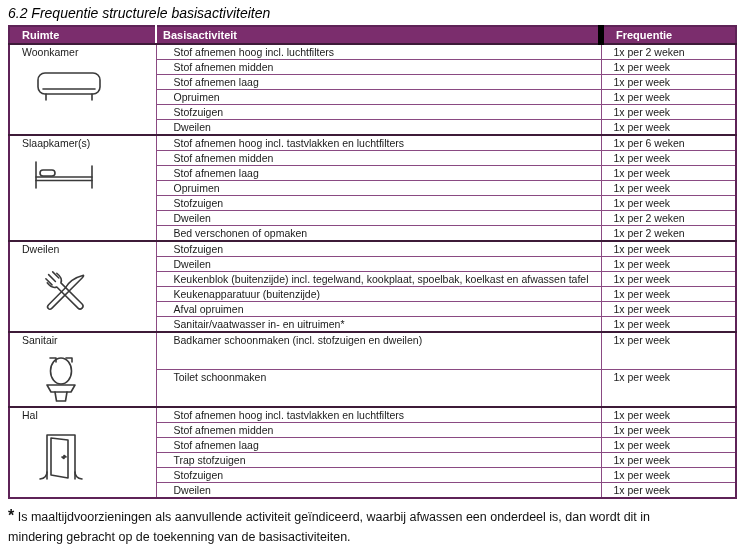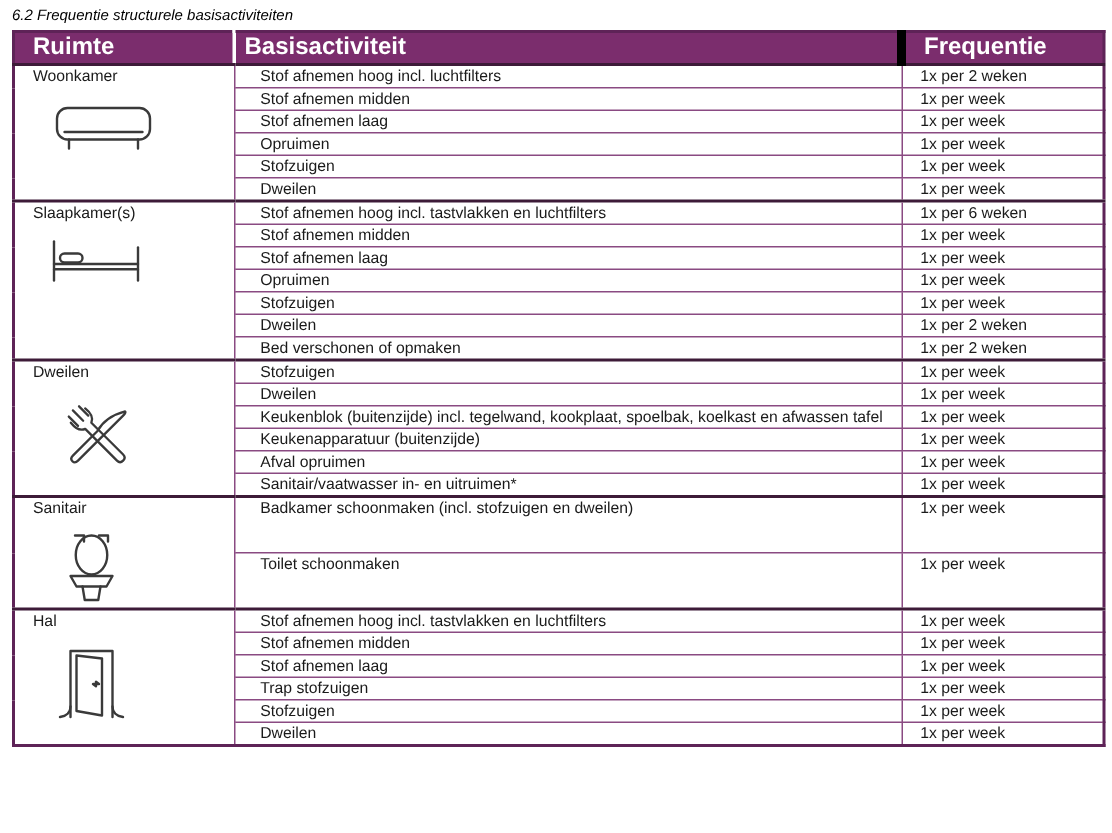--- a/index.html
+++ b/index.html
@@ -3,34 +3,34 @@
 <meta charset="utf-8">
 <style>
   html,body{margin:0;padding:0;background:#ffffff;}
   body{
     width:741px;height:555px;overflow:hidden;
     font-family:"Liberation Sans",sans-serif;color:#1a1a1a;
     position:relative;
   }
   .page{padding:3px 6px 0 8px;}
   .doc-title{
-    font-style:italic;font-size:10px;color:#000;
+    font-style:italic;font-size:14px;color:#000;
     margin:2px 0 4px 0;font-weight:normal;
   }
   table.freq-table{
     border-collapse:collapse;table-layout:fixed;
     width:727px;
     border:2px solid #5e2357;
   }
   col.c-room{width:147px;}
   col.c-activity{width:445px;}
   col.c-freq{width:135px;}
   thead th{
     background:#7b2d6d;color:#ffffff;
-    font-size:16px;font-weight:bold;text-align:left;
+    font-size:11px;font-weight:bold;text-align:left;
     height:14px;padding:1px 4px;
     border-bottom:2px solid #3d1b38;
     white-space:nowrap;overflow:hidden;margin-left:16px;
   }
   thead th.h-room{padding-left:12px;}
   thead th.h-activity{padding-left:6px;border-left:2px solid #ffffff;}
   thead th.h-freq{padding-left:12px;border-left:6px solid #000000;}
   tbody td{
     font-size:10.5px;line-height:13px;
     border:1px solid #8a4a82;
@@ -239,14 +239,18 @@
           <td class="activity-cell">Stofzuigen</td>
           <td class="freq-cell">1x per week</td>
         </tr>
         <tr>
           <td class="activity-cell">Dweilen</td>
           <td class="freq-cell">1x per week</td>
         </tr>
       </tbody>
   </table>
 
+  <div class="footnote">
+    <div><span class="marker">*</span> <span>Is maaltijdvoorzieningen als aanvullende activiteit geïndiceerd, waarbij afwassen een onderdeel is, dan wordt dit in</span></div>
+    <div>mindering gebracht op de toekenning van de basisactiviteiten.</div>
+  </div>
 
 </div>
 
 </body></html>

